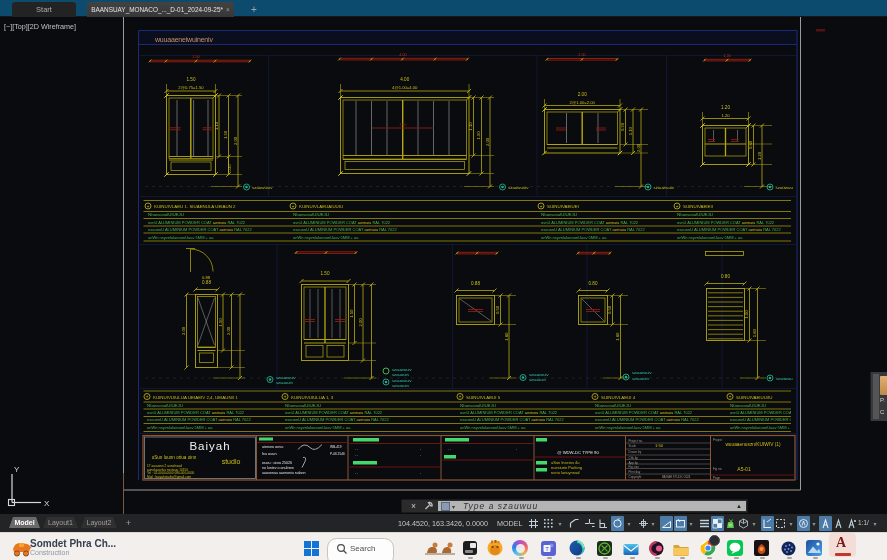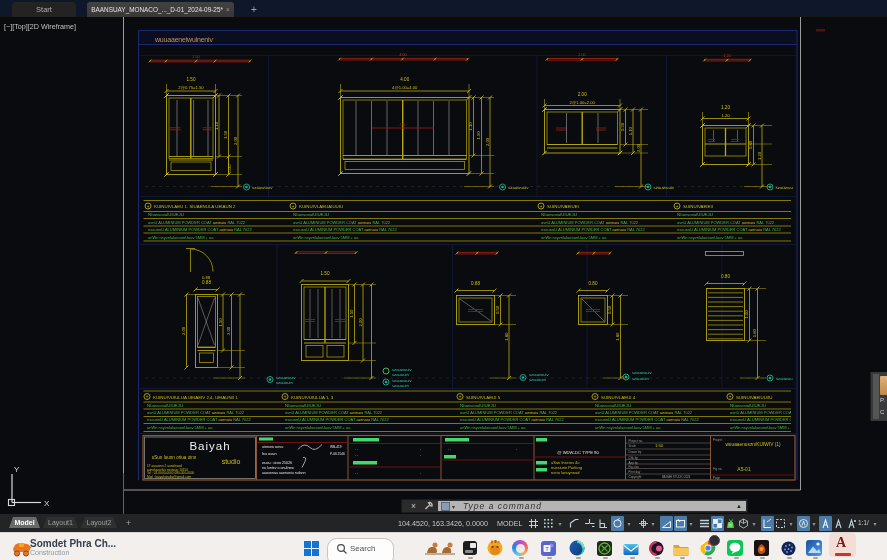--- a/index.html
+++ b/index.html
@@ -1,16 +1,16 @@
 <!DOCTYPE html>
 <html><head><meta charset="utf-8"><style>
 *{margin:0;padding:0;box-sizing:border-box}
 html,body{width:887px;height:560px;overflow:hidden;background:#0a0b0e;font-family:"Liberation Sans",sans-serif;position:relative}
 .abs{position:absolute}
-#tabbar{position:absolute;left:0;top:0;width:887px;height:17px;background:#0f172a;border-bottom:1px solid #171717}
+#tabbar{position:absolute;left:0;top:0;width:887px;height:17px;background:#0c4a6e;border-bottom:1px solid #171717}
 .ftab{position:absolute;top:2px;height:15px;font-size:7.5px;color:#ababab;display:flex;align-items:center;justify-content:center;border-radius:3px 3px 0 0}
 #canvas{position:absolute;left:0;top:17px;width:887px;height:497px}
 #cmdbar{position:absolute;left:401px;top:499px;width:347px;height:14px;background:#2b2b2b;border:1px solid #1a1a1a;display:flex;align-items:center}
 #statusrow{position:absolute;left:0;top:514px;width:887px;height:18px;background:#222426}
 .si{position:absolute;top:516px;width:13px;height:15px;display:flex;align-items:center;justify-content:center;border-radius:1px}
 .sdd{position:absolute;top:516px;width:8px;height:15px;color:#8d979e;font-size:6px;display:flex;align-items:center;justify-content:center}
 .ltab{position:absolute;top:517px;height:11px;font-size:7px;color:#9f9f9f;display:flex;align-items:center;justify-content:center}
 #taskbar{position:absolute;left:0;top:532px;width:887px;height:28px;background:#f3efec;border-top:1px solid #dbd7d3}
 .tdot{position:absolute;top:557px;width:5px;height:2px;border-radius:1px;background:#aaa49e}
 </style></head><body>
@@ -612,21 +612,21 @@
 <div class="abs" style="left:9px;top:37px;color:#d8d8d8;font-size:6px">C</div>
 </div>
 <div id="cmdbar">
 <span style="color:#c8c8c8;font-size:8.5px;margin-left:9px">×</span>
 <svg width="10" height="10" style="margin-left:8px">
       <path d="M1.5 8 L5 4.5 M4.5 1.5 a2.8 2.8 0 0 1 3.5 3.5 l-1.8 -0.3 -0.5 -1.4z" stroke="#c0c0c0" stroke-width="1.3" fill="none"></path>
     </svg>
 <div style="position:absolute;left:36px;top:1px;right:1px;bottom:1px;background:#b4b4b4;display:flex;align-items:center">
 <span style="display:inline-block;width:9px;height:9px;background:#8a9ab0;border:1px solid #5a6a80;margin-left:3px"></span>
 <span style="color:#3a3a3a;font-size:6px;margin-left:2px">▾</span>
-<span style="color:#333;font-size:8.5px;font-style:italic;margin-left:8px;letter-spacing:1px">Type  a  command</span>
+<span style="color:#333;font-size:8.5px;font-style:italic;margin-left:8px;letter-spacing:1px">Type  a  szauwuu</span>
 <span style="color:#222;font-size:6px;margin-left:auto;margin-right:4px">▲</span>
 </div>
 </div>
 <div id="statusrow"></div>
 <div class="ltab" style="left:9px;width:31px;background:#6a6a6a;color:#fff;font-weight:bold;clip-path:polygon(4px 0,calc(100% - 4px) 0,100% 100%,0 100%)">Model</div>
 <div class="ltab" style="left:43px;width:35px;background:#303030;clip-path:polygon(4px 0,calc(100% - 4px) 0,100% 100%,0 100%)">Layout1</div>
 <div class="ltab" style="left:81px;width:36px;background:#303030;clip-path:polygon(4px 0,calc(100% - 4px) 0,100% 100%,0 100%)">Layout2</div>
 <div class="ltab" style="left:122px;width:13px;font-size:9px">+</div>
 <div class="abs" style="left:398px;top:519px;color:#c8c8c8;font-size:7.2px">104.4520, 163.3426, 0.0000</div>
 <div class="abs" style="left:497px;top:519px;color:#c8c8c8;font-size:7.2px">MODEL</div>

